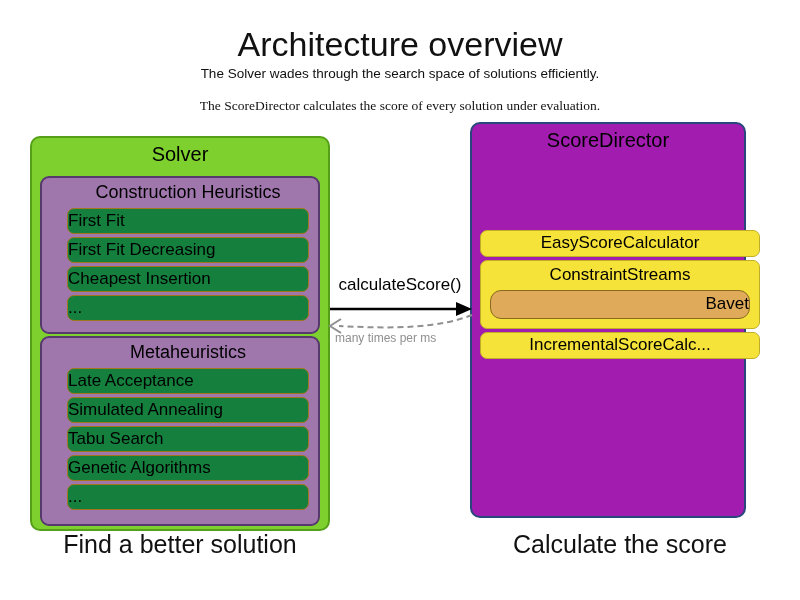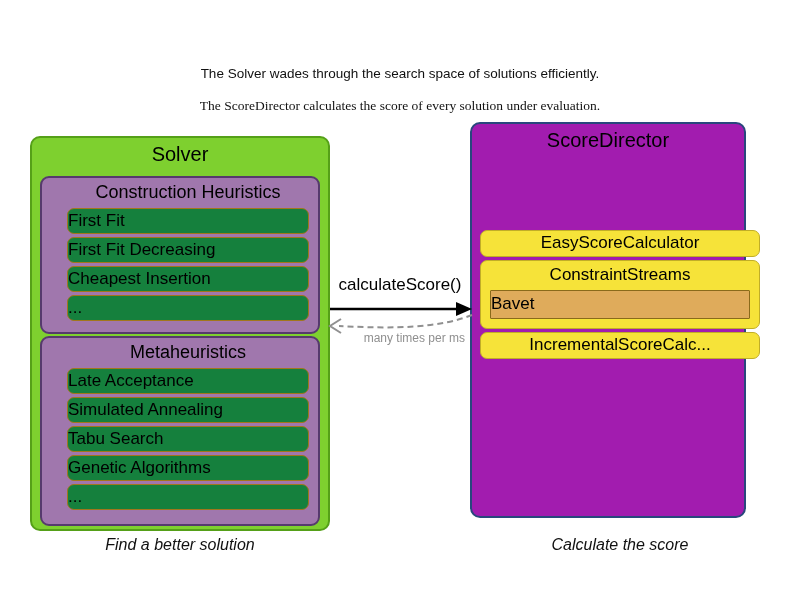--- a/index.html
+++ b/index.html
@@ -53,45 +53,46 @@
   }
   .calc{
     background:#f6e339;border:1.5px solid #c1ae27;border-radius:7px;box-sizing:border-box;
     text-align:center;font-size:17px;color:#000;
   }
   .calc-simple{height:27px;line-height:24px;}
   .calc-cs{height:69px;padding-bottom:26px;}
   .calc-cs .calc-label{height:29px;line-height:28px;}
   .bavet{
     margin:0 9px;height:29px;line-height:26px;box-sizing:border-box;
-    background:#dfab5b;border:1.5px solid #8a6a1a;border-radius:1px;
-    text-align:left;font-size:17px;color:#000;
+    background:#dfab5b;border:1.5px solid #8a6a1a;border-radius:11px;
+    text-align:right;font-size:17px;color:#000;
   }
 
   
   .arrows-svg{position:absolute;left:327px;top:296px;}
   .arrow-label{
     position:absolute;left:330px;top:275px;width:140px;text-align:center;
     font-size:17px;color:#000;
   }
   .arrow-return-label{
-    position:absolute;left:335px;top:331px;width:130px;text-align:right;
+    position:absolute;left:335px;top:331px;width:130px;text-align:left;
     font-size:12px;color:#8f8f8f;
   }
 
   
-  .caption{position:absolute;text-align:center;font-size:16px;line-height:27px;color:#111;font-style:italic;}
+  .caption{position:absolute;text-align:center;font-size:25px;line-height:27px;color:#111;}
   .caption-left{left:30px;width:300px;top:531px;}
   .caption-right{left:470px;width:300px;top:531px;}
 </style>
 </head>
 <body>
 
 <div class="canvas">
 
+  <div class="title">Architecture overview</div>
   <div class="subtitle s1">The Solver wades through the search space of solutions efficiently.</div>
   <div class="subtitle s2">The ScoreDirector calculates the score of every solution under evaluation.</div>
 
   <div class="solver-box">
     <div class="box-header">Solver</div>
 
     <div class="group group-ch">
       <div class="group-header">Construction Heuristics</div>
       <div class="item">First Fit</div>
       <div class="item">First Fit Decreasing</div>

